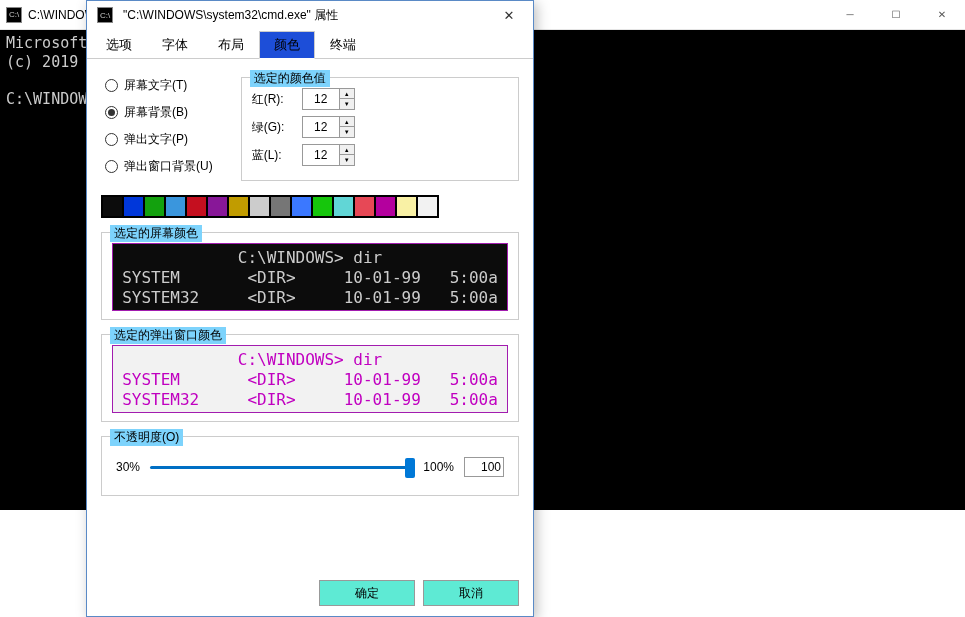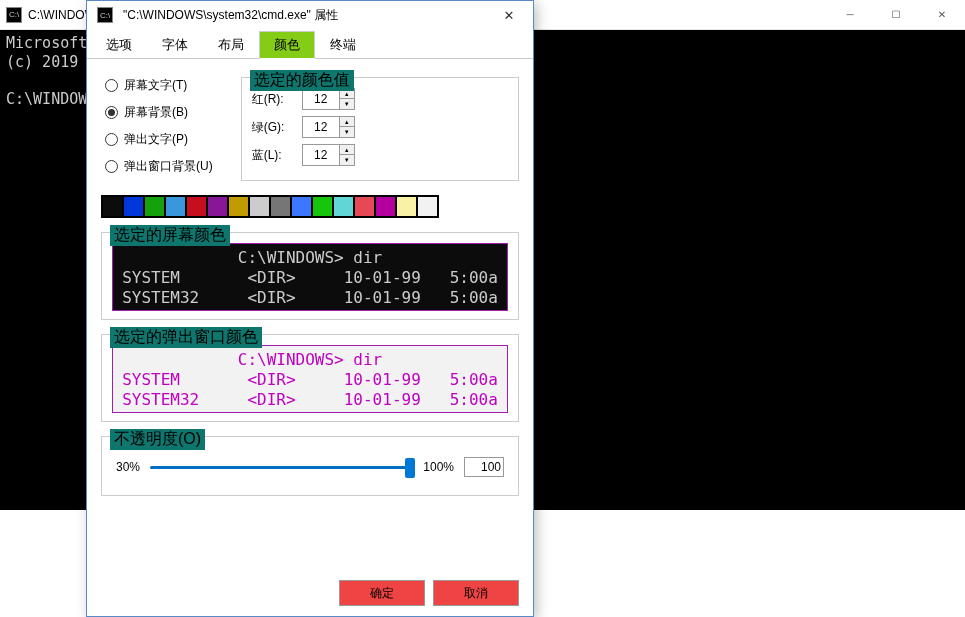--- a/index.html
+++ b/index.html
@@ -15,32 +15,32 @@
 .cmd-body { position: absolute; top: 30px; left: 0; right: 0; height: 480px; background: #000; color: #ccc; font-family: "Consolas","SimSun",monospace; font-size: 15px; padding: 4px 6px; white-space: pre; }
 
 
 .dialog { position: absolute; left: 86px; top: 0; width: 448px; height: 617px; background: #fff; border: 1px solid #5a8ac6; box-shadow: 3px 3px 12px rgba(0,0,0,.25); display: flex; flex-direction: column; }
 .dlg-titlebar { height: 28px; display: flex; align-items: center; padding: 0 4px; background: #fff; }
 .dlg-title { font-size: 12px; flex: 1; display: flex; align-items: center; gap: 4px; }
 .dlg-close { width: 40px; height: 28px; display: flex; align-items: center; justify-content: center; font-size: 13px; color: #333; }
 
 .tabs { display: flex; border-bottom: 1px solid #ccc; padding: 0 4px; margin-top: 2px; }
 .tab { padding: 4px 14px; font-size: 13px; border: 1px solid transparent; margin-bottom: -1px; }
-.tab.active { border: 1px solid #ccc; border-bottom: 1px solid #fff; background: #84cc16; }
+.tab.active { border: 1px solid #ccc; border-bottom: 1px solid #fff; background: #1d4ed8; }
 
 .dlg-body { flex: 1; padding: 12px 14px; font-size: 12px; }
 
 .top-row { display: flex; gap: 28px; }
 .radio-col { display: flex; flex-direction: column; gap: 10px; padding: 6px 0 0 4px; }
 .radio-item { display: flex; align-items: center; gap: 6px; }
 .radio-dot { width: 13px; height: 13px; border: 1px solid #333; border-radius: 50%; display: flex; align-items: center; justify-content: center; }
 .radio-dot.sel::after { content: ""; width: 7px; height: 7px; background: #333; border-radius: 50%; }
 
 .fieldset { border: 1px solid #ccc; padding: 10px 10px 8px; position: relative; margin-top: 6px; }
-.fieldset-legend { position: absolute; top: -8px; left: 8px; background: #0f766e; padding: 0 4px; font-size: 16px; }
+.fieldset-legend { position: absolute; top: -8px; left: 8px; background: #7dd3fc; padding: 0 4px; font-size: 12px; }
 .rgb-row { display: flex; align-items: center; margin-bottom: 6px; gap: 10px; }
 .rgb-label { width: 40px; }
 .spinner { display: flex; align-items: center; border: 1px solid #999; height: 22px; }
 .spinner input { width: 36px; border: none; text-align: center; font-size: 12px; outline: none; padding: 2px; }
 .spin-btns { display: flex; flex-direction: column; border-left: 1px solid #999; }
 .spin-btn { width: 14px; height: 10px; font-size: 6px; display: flex; align-items: center; justify-content: center; border-bottom: 1px solid #999; background:#f0f0f0; }
 .spin-btn:last-child { border-bottom: none; }
 
 .palette { display: flex; border: 1px solid #000; margin-top: 14px; width: fit-content; }
 .swatch { width: 21px; height: 21px; border: 1px solid #000; }
@@ -51,21 +51,21 @@
 .preview-dark { background: #0c0c0c; color: #ccc; }
 .preview-light { background: #f2f2f2; color: #c000c0; }
 
 .opacity-set { margin-top: 14px; }
 .opacity-row { display: flex; align-items: center; gap: 10px; padding: 10px 4px; }
 .slider-track { flex: 1; height: 3px; background: #006fc4; position: relative; border-radius: 2px; }
 .slider-thumb { position: absolute; top: -8px; width: 10px; height: 20px; background: #0078d7; border-radius: 2px; }
 .opacity-input { width: 40px; border: 1px solid #999; text-align: right; font-size: 12px; padding: 2px; }
 
 .dlg-buttons { display: flex; justify-content: flex-end; gap: 8px; padding: 10px 14px; border-top: 0; }
-.dlg-btn { width: 86px; height: 26px; border: 1px solid #999; background: #ef4444; font-size: 12px; display: flex; align-items: center; justify-content: center; }
+.dlg-btn { width: 96px; height: 26px; border: 1px solid #999; background: #5eead4; font-size: 12px; display: flex; align-items: center; justify-content: center; }
 </style>
 </head>
 <body>
 
 <div class="cmd-window">
   <div class="cmd-titlebar">
     <span class="cmd-icon">C:\</span>
     <span class="cmd-title">C:\WINDOWS\system32\cmd.exe</span>
     <div class="cmd-controls">
       <div class="cmd-ctrl">─</div>

